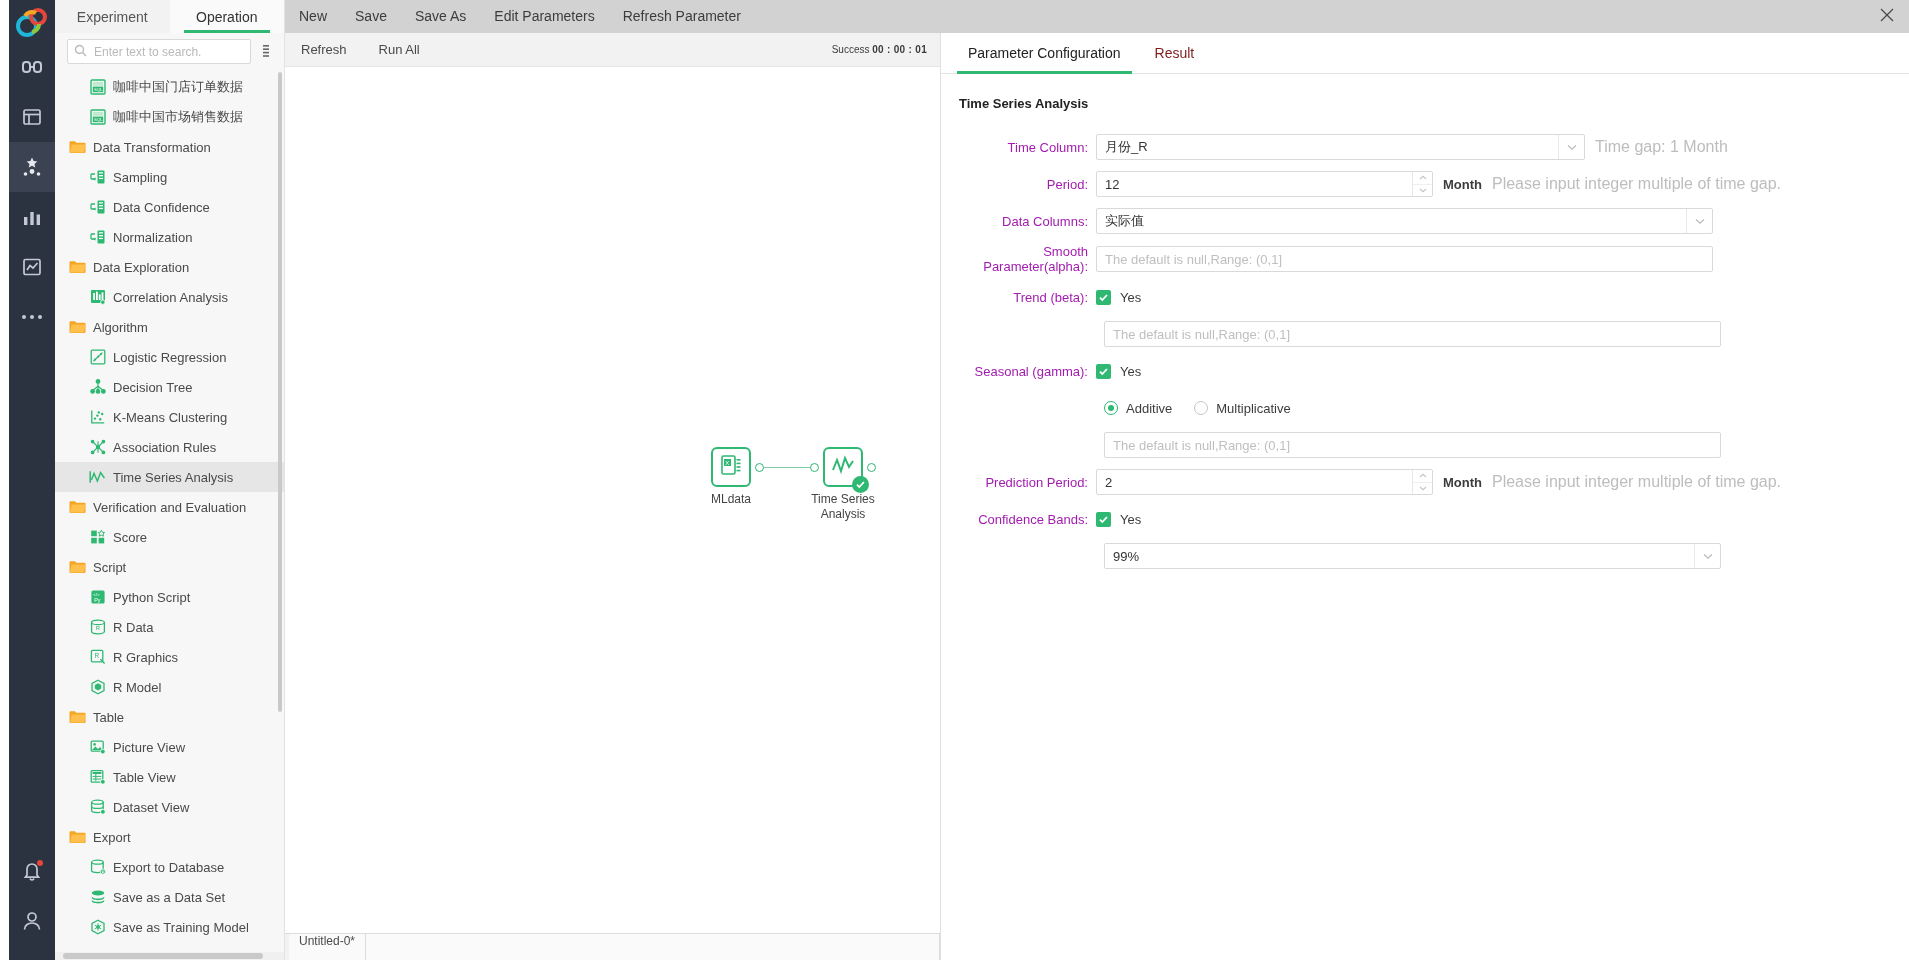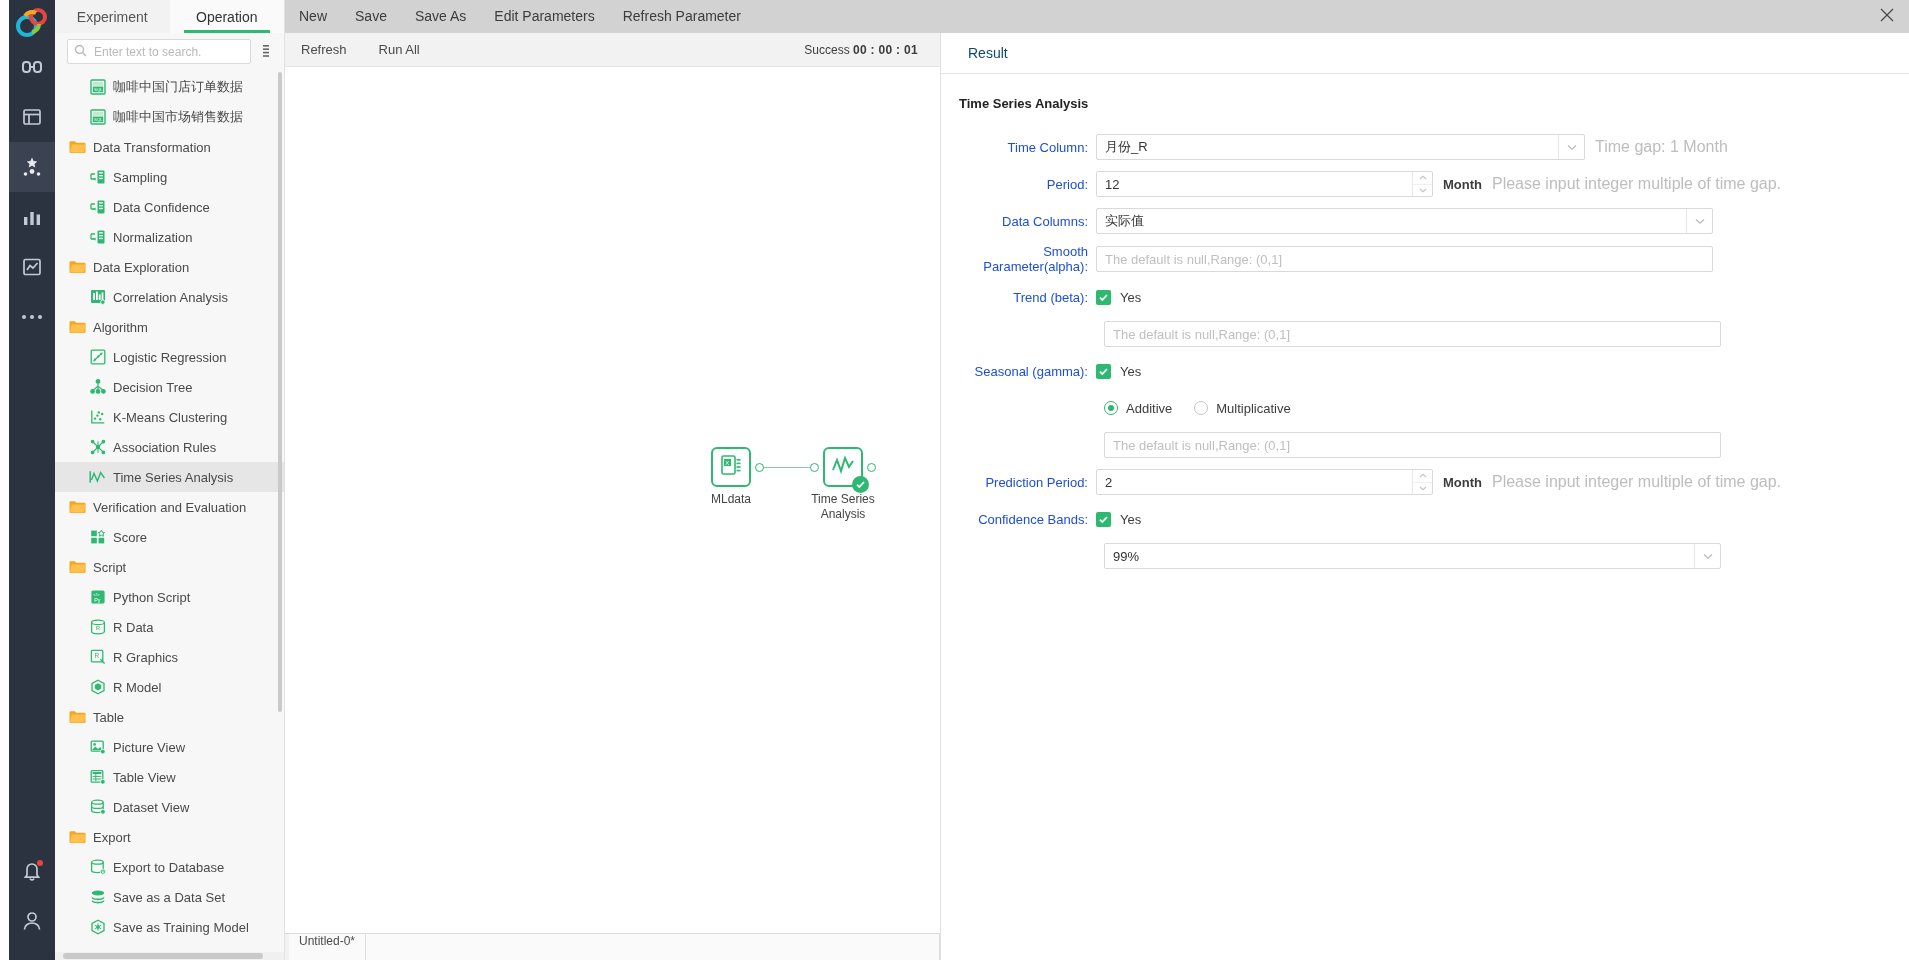--- a/index.html
+++ b/index.html
@@ -191,23 +191,23 @@
     border-bottom: 1px solid #e4e4e4;
     display: flex; align-items: center;
     position: relative;
   }
   .ctb-item {
     padding: 0 16px;
     font-size: 13px; color: #4a4a4a;
     line-height: 34px; cursor: pointer;
   }
   .ctb-status {
-    position: absolute; right: 22px; top: 0;
+    position: absolute; right: 13px; top: 0;
     line-height: 34px;
-    font-size: 12px; color: #3c3c3c;
+    font-size: 10px; color: #3c3c3c;
   }
   .ctb-status b { font-weight: bold; letter-spacing: .3px; }
   .canvas {
     flex: 1 1 auto;
     background: #ffffff;
     position: relative;
     overflow: hidden;
   }
   .node {
     position: absolute;
@@ -275,21 +275,21 @@
   }
   .prop-tabs {
     height: 41px; flex: 0 0 41px;
     border-bottom: 1px solid #e4e4e4;
     display: flex; align-items: stretch;
     padding-left: 10px;
   }
   .ptab {
     padding: 0 17px;
     display: flex; align-items: center;
-    font-size: 14px; color: #0c4a6e;
+    font-size: 14px; color: #7f1d1d;
     cursor: pointer;
     position: relative;
   }
   .ptab.active { color: #222; }
   .ptab.active::after {
     content: ""; position: absolute;
     left: 6px; right: 6px; bottom: -1px; height: 3px;
     background: #2eb872;
   }
   .prop-body {
@@ -303,21 +303,21 @@
     margin-bottom: 22px;
   }
   .frow {
     display: flex; align-items: center;
     margin-bottom: 9px;
     min-height: 28px;
   }
   .flabel {
     width: 155px; flex: 0 0 155px;
     text-align: right;
-    font-size: 13px; color: #1d4ed8;
+    font-size: 13px; color: #a21caf;
     padding-right: 8px;
   }
   .fctl { display: flex; align-items: center; }
   .inp {
     height: 26px;
     border: 1px solid #d9d9d9;
     border-radius: 2px;
     background: #fff;
     display: flex; align-items: center;
     padding: 0 8px;
@@ -896,20 +896,23 @@
           <div class="btab">
             <span>Untitled-0*</span>
             <span class="x">×</span>
           </div>
           <div class="btab-rest"></div>
         </div>
       </div>
 
       <div class="props">
         <div class="prop-tabs">
+          <div class="ptab active">
+            <span>Parameter Configuration</span>
+          </div>
           <div class="ptab">
             <span>Result</span>
           </div>
         </div>
 
         <div class="prop-body">
           <div class="sect-title">Time Series Analysis</div>
 
           <div class="frow">
             <div class="flabel">Time Column:</div>

